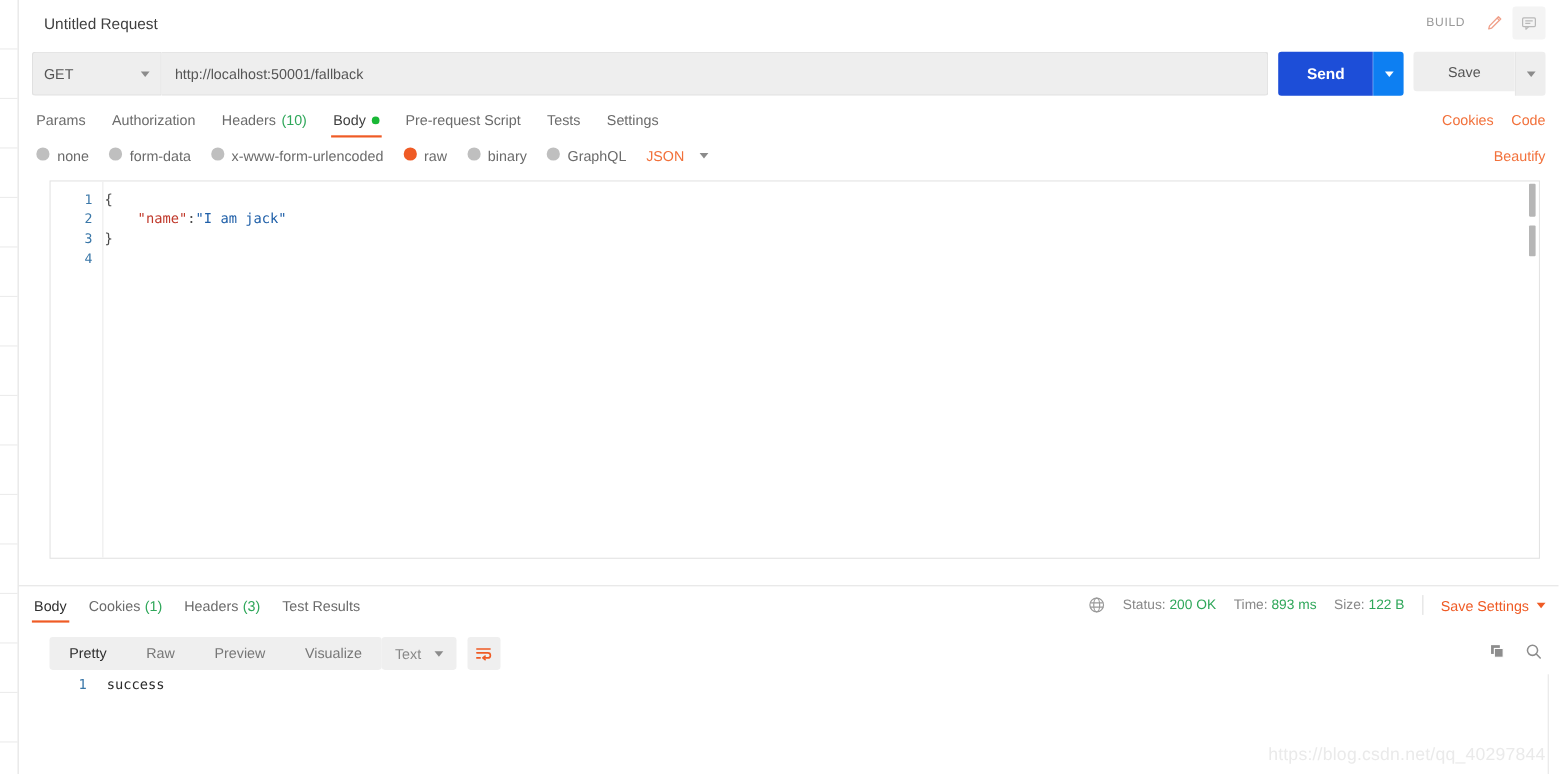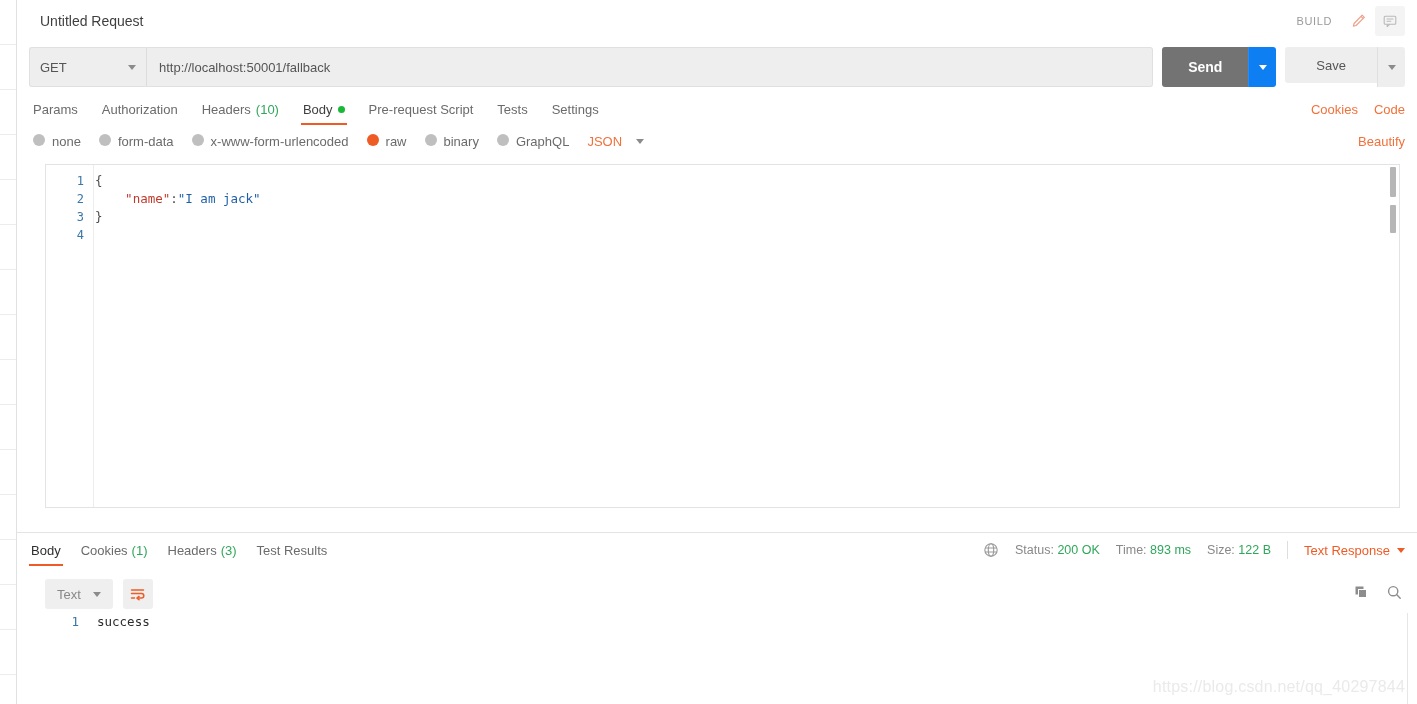--- a/index.html
+++ b/index.html
@@ -56,21 +56,21 @@
   .method-select .caret { margin-left: auto; }
   .url-field {
     flex: 1 1 auto; height: 40px; background: #eeeeee;
     border: 1px solid #e0e0e0; border-left: none;
     border-radius: 0 3px 3px 0;
     display: flex; align-items: center; padding: 0 12px;
     font-size: 13px; color: #555;
   }
   .send-wrap { display: flex; margin-left: 9px; }
   .send-btn {
-    background: #737373; color: #fff; font-weight: bold; font-size: 14px;
+    background: #1d4ed8; color: #fff; font-weight: bold; font-size: 14px;
     height: 40px; padding: 18px 26px; border: none; border-radius: 3px 0 0 3px;
     display: flex; align-items: center; cursor: pointer;
   }
   .send-caret {
     background: #0d7ff2; width: 28px; height: 40px; border-radius: 0 3px 3px 0;
     display: flex; align-items: center; justify-content: center;
     border-left: 1px solid #2a8df5; cursor: pointer;
   }
   .save-wrap { display: flex; margin-left: 9px; }
   .save-btn {
@@ -362,27 +362,33 @@
         <span>
           <span>Time:</span>
           <span class="meta-val">893 ms</span>
         </span>
         <span>
           <span>Size:</span>
           <span class="meta-val">122 B</span>
         </span>
         <span class="meta-divider"></span>
         <span class="save-response">
-          <span>Text Response</span>
+          <span>Save Settings</span>
           <span class="caret-tri orange"></span>
         </span>
       </div>
     </div>
 
     <div class="fmt-row">
+      <div class="seg-group">
+        <span class="seg active">Pretty</span>
+        <span class="seg">Raw</span>
+        <span class="seg">Preview</span>
+        <span class="seg">Visualize</span>
+      </div>
       <div class="fmt-select">
         <span>Text</span>
         <span class="caret-tri"></span>
       </div>
       <div class="wrap-btn">
         <svg width="17" height="17" viewBox="0 0 17 17">
           <path d="M2.5 4 H14.5" stroke="#ef5b25" stroke-width="1.5" stroke-linecap="round"></path>
           <path d="M2.5 7.5 H12.5 a2.3 2.3 0 0 1 0 4.6 H8.5" stroke="#ef5b25" stroke-width="1.5" fill="none" stroke-linecap="round"></path>
           <path d="M10 10.4 L8 12.1 L10 13.7" stroke="#ef5b25" stroke-width="1.5" fill="none" stroke-linecap="round" stroke-linejoin="round"></path>
           <path d="M2.5 12.1 H5.5" stroke="#ef5b25" stroke-width="1.5" stroke-linecap="round"></path>

